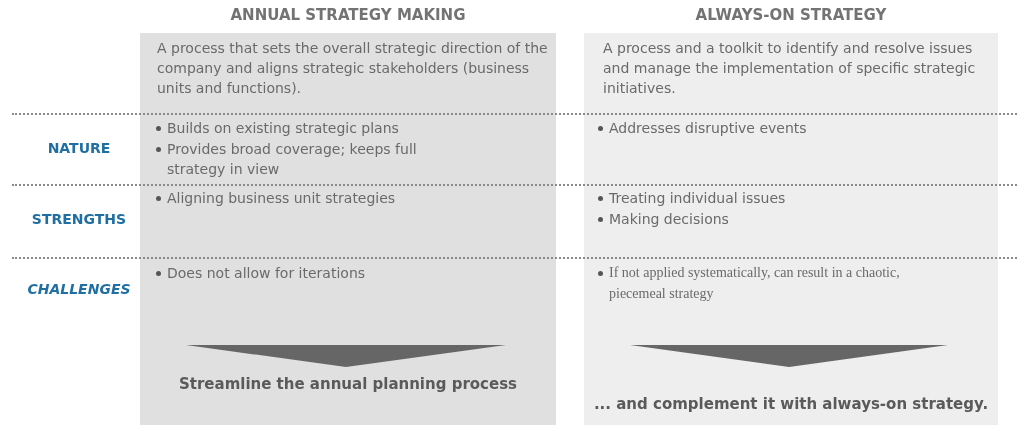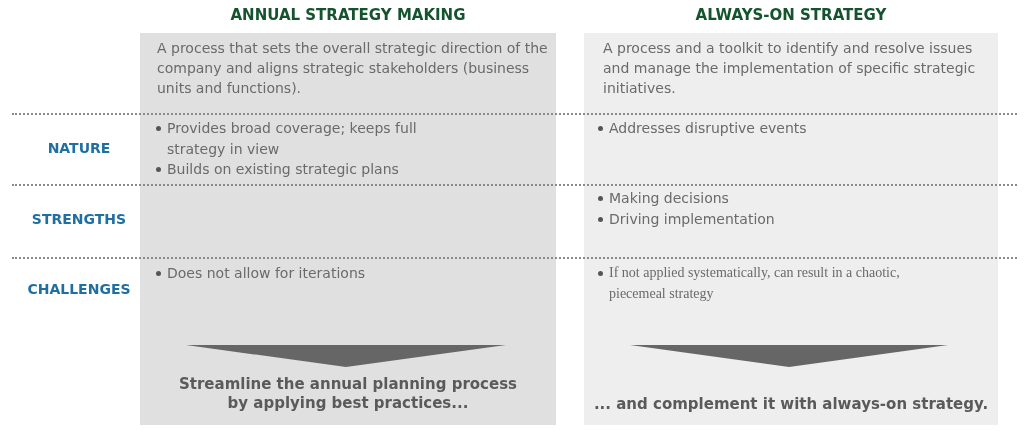--- a/index.html
+++ b/index.html
@@ -2,21 +2,21 @@
 <html><head>
 <meta charset="utf-8">
 <style>
   html, body { margin: 0; padding: 0; background: #ffffff; }
   body { width: 1024px; height: 431px; position: relative; overflow: hidden;
          font-family: "DejaVu Sans", sans-serif; }
   .panel { position: absolute; top: 33px; height: 392px; }
   .panel.left { left: 140px; width: 416px; background: #e0e0e0; }
   .panel.right { left: 584px; width: 414px; background: #eeeeee; }
   .col-title { position: absolute; top: 6px; font-size: 15px; font-weight: bold;
-               color: #14532d; text-align: center; letter-spacing: 0; }
+               color: #737373; text-align: center; letter-spacing: 0; }
   .col-title.left { left: 140px; width: 416px; }
   .col-title.right { left: 584px; width: 414px; }
   .desc { position: absolute; font-size: 14px; line-height: 20px; color: #6a6a6a; }
   .desc.left { left: 157px; top: 38px; width: 395px; }
   .desc.right { left: 603px; top: 38px; width: 390px; }
   .divider { position: absolute; left: 12px; width: 1005px; height: 0;
              border-top: 2px dotted #8a8a8a; }
   .row-label { position: absolute; left: 0; width: 158px; text-align: center;
                font-size: 14px; font-weight: bold; color: #1f6fa3; }
   .bullets { position: absolute; margin: 0; padding: 0; list-style: none;
@@ -43,50 +43,50 @@
 
 <div class="desc left">A process that sets the overall strategic direction of the company and aligns strategic stakeholders (business units and functions).</div>
 <div class="desc right">A process and a toolkit to identify and resolve issues and manage the implementation of specific strategic initiatives.</div>
 
 <div class="divider" style="top:113px;"></div>
 <div class="divider" style="top:184px;"></div>
 <div class="divider" style="top:257px;"></div>
 
 <div class="row-label" style="top:140px;">NATURE</div>
 <div class="row-label" style="top:211px;">STRENGTHS</div>
-<div class="row-label" style="top:281px;">CHALLENGES</div>
+<div class="row-label" style="top:281px;font-style:italic;">CHALLENGES</div>
 
 <ul class="bullets left" style="top:118px;">
+  <li>Builds on existing strategic plans</li>
   <li style="width:290px;">Provides broad coverage; keeps full strategy in view</li>
-  <li>Builds on existing strategic plans</li>
 </ul>
 <ul class="bullets right" style="top:118px;">
   <li>Addresses disruptive events</li>
 </ul>
 
 <ul class="bullets left" style="top:188px;">
+  <li>Aligning business unit strategies</li>
 </ul>
 <ul class="bullets right" style="top:188px;">
+  <li>Treating individual issues</li>
   <li>Making decisions</li>
-  <li>Driving implementation</li>
 </ul>
 
 <ul class="bullets left" style="top:263px;">
   <li>Does not allow for iterations</li>
 </ul>
 <ul class="bullets right" style="top:263px;font-family:Liberation Serif, serif;">
   <li style="width:300px;">If not applied systematically, can result in a chaotic, piecemeal strategy</li>
 </ul>
 
 <svg class="arrow" style="left:186px; top:345px;" width="320" height="22" viewBox="0 0 320 22">
   <polygon points="0,0 320,0 160,22" fill="#666666"></polygon>
 </svg>
 <svg class="arrow" style="left:630px; top:345px;" width="318" height="22" viewBox="0 0 318 22">
   <polygon points="0,0 318,0 159,22" fill="#666666"></polygon>
 </svg>
 
 <div class="conclusion left">
   <div>Streamline the annual planning process</div>
-  <div>by applying best practices...</div>
 </div>
 <div class="conclusion right">
   <div>... and complement it with always-on strategy.</div>
 </div>
 
 </body></html>

